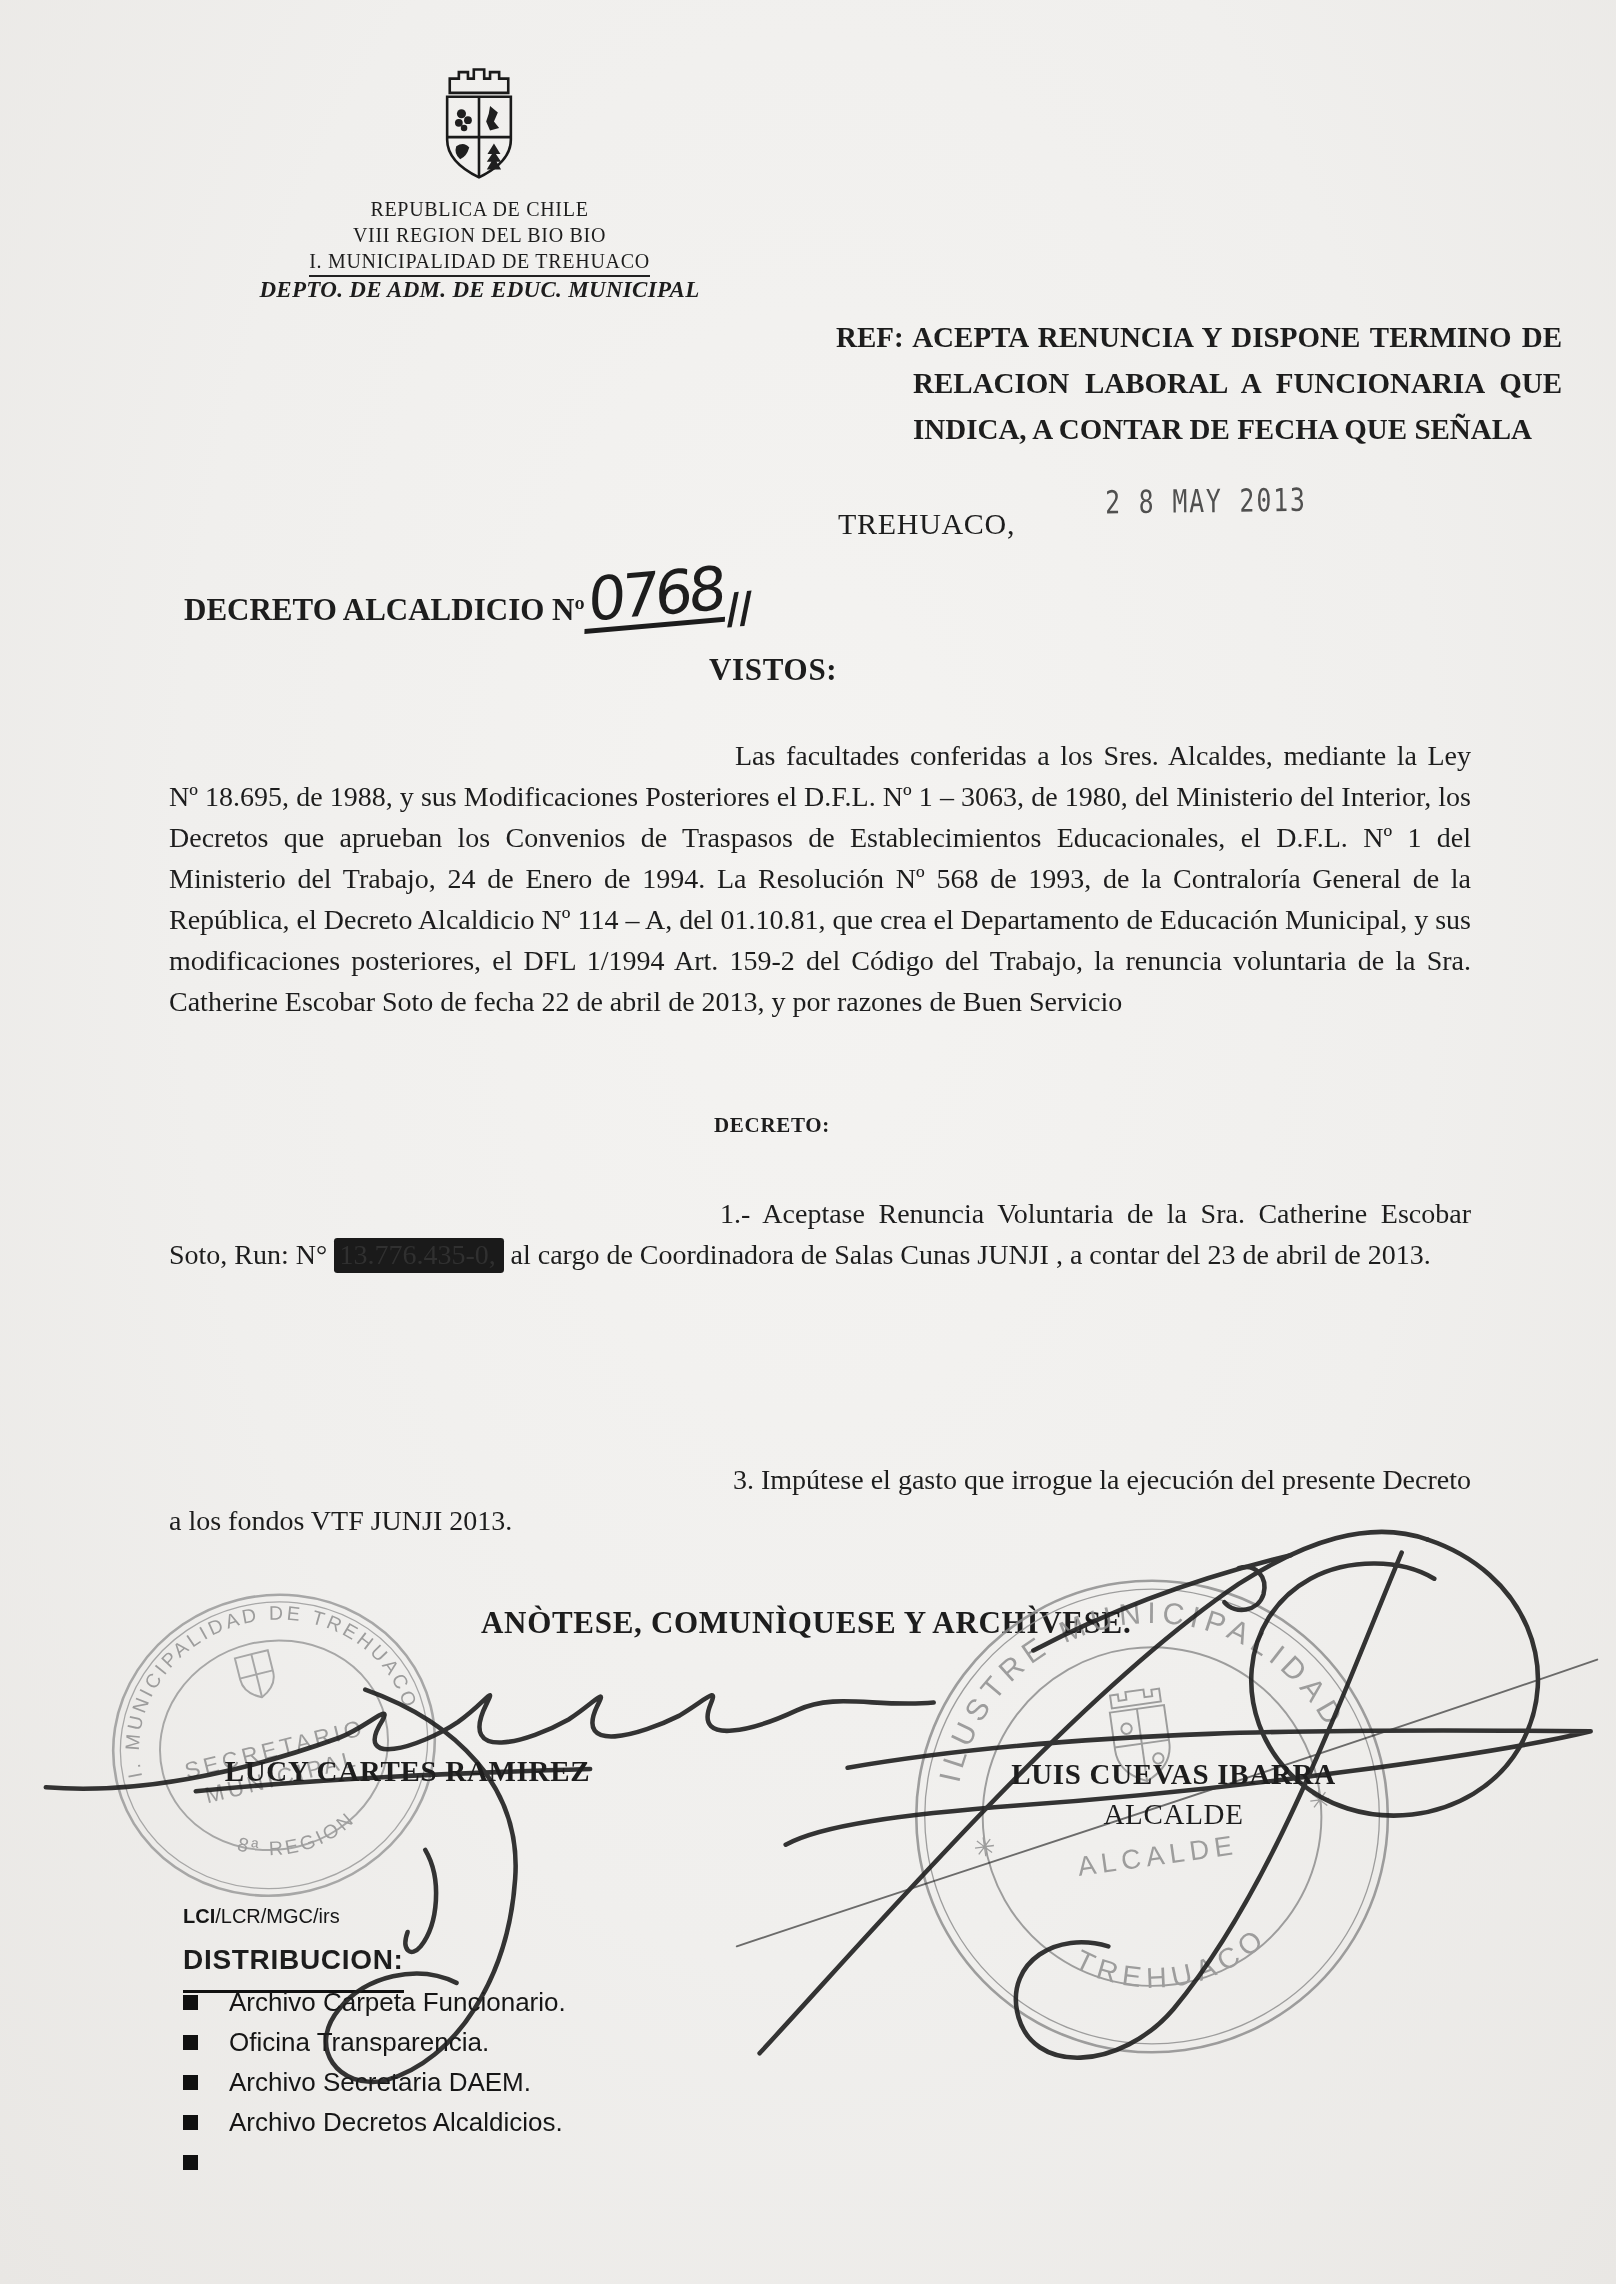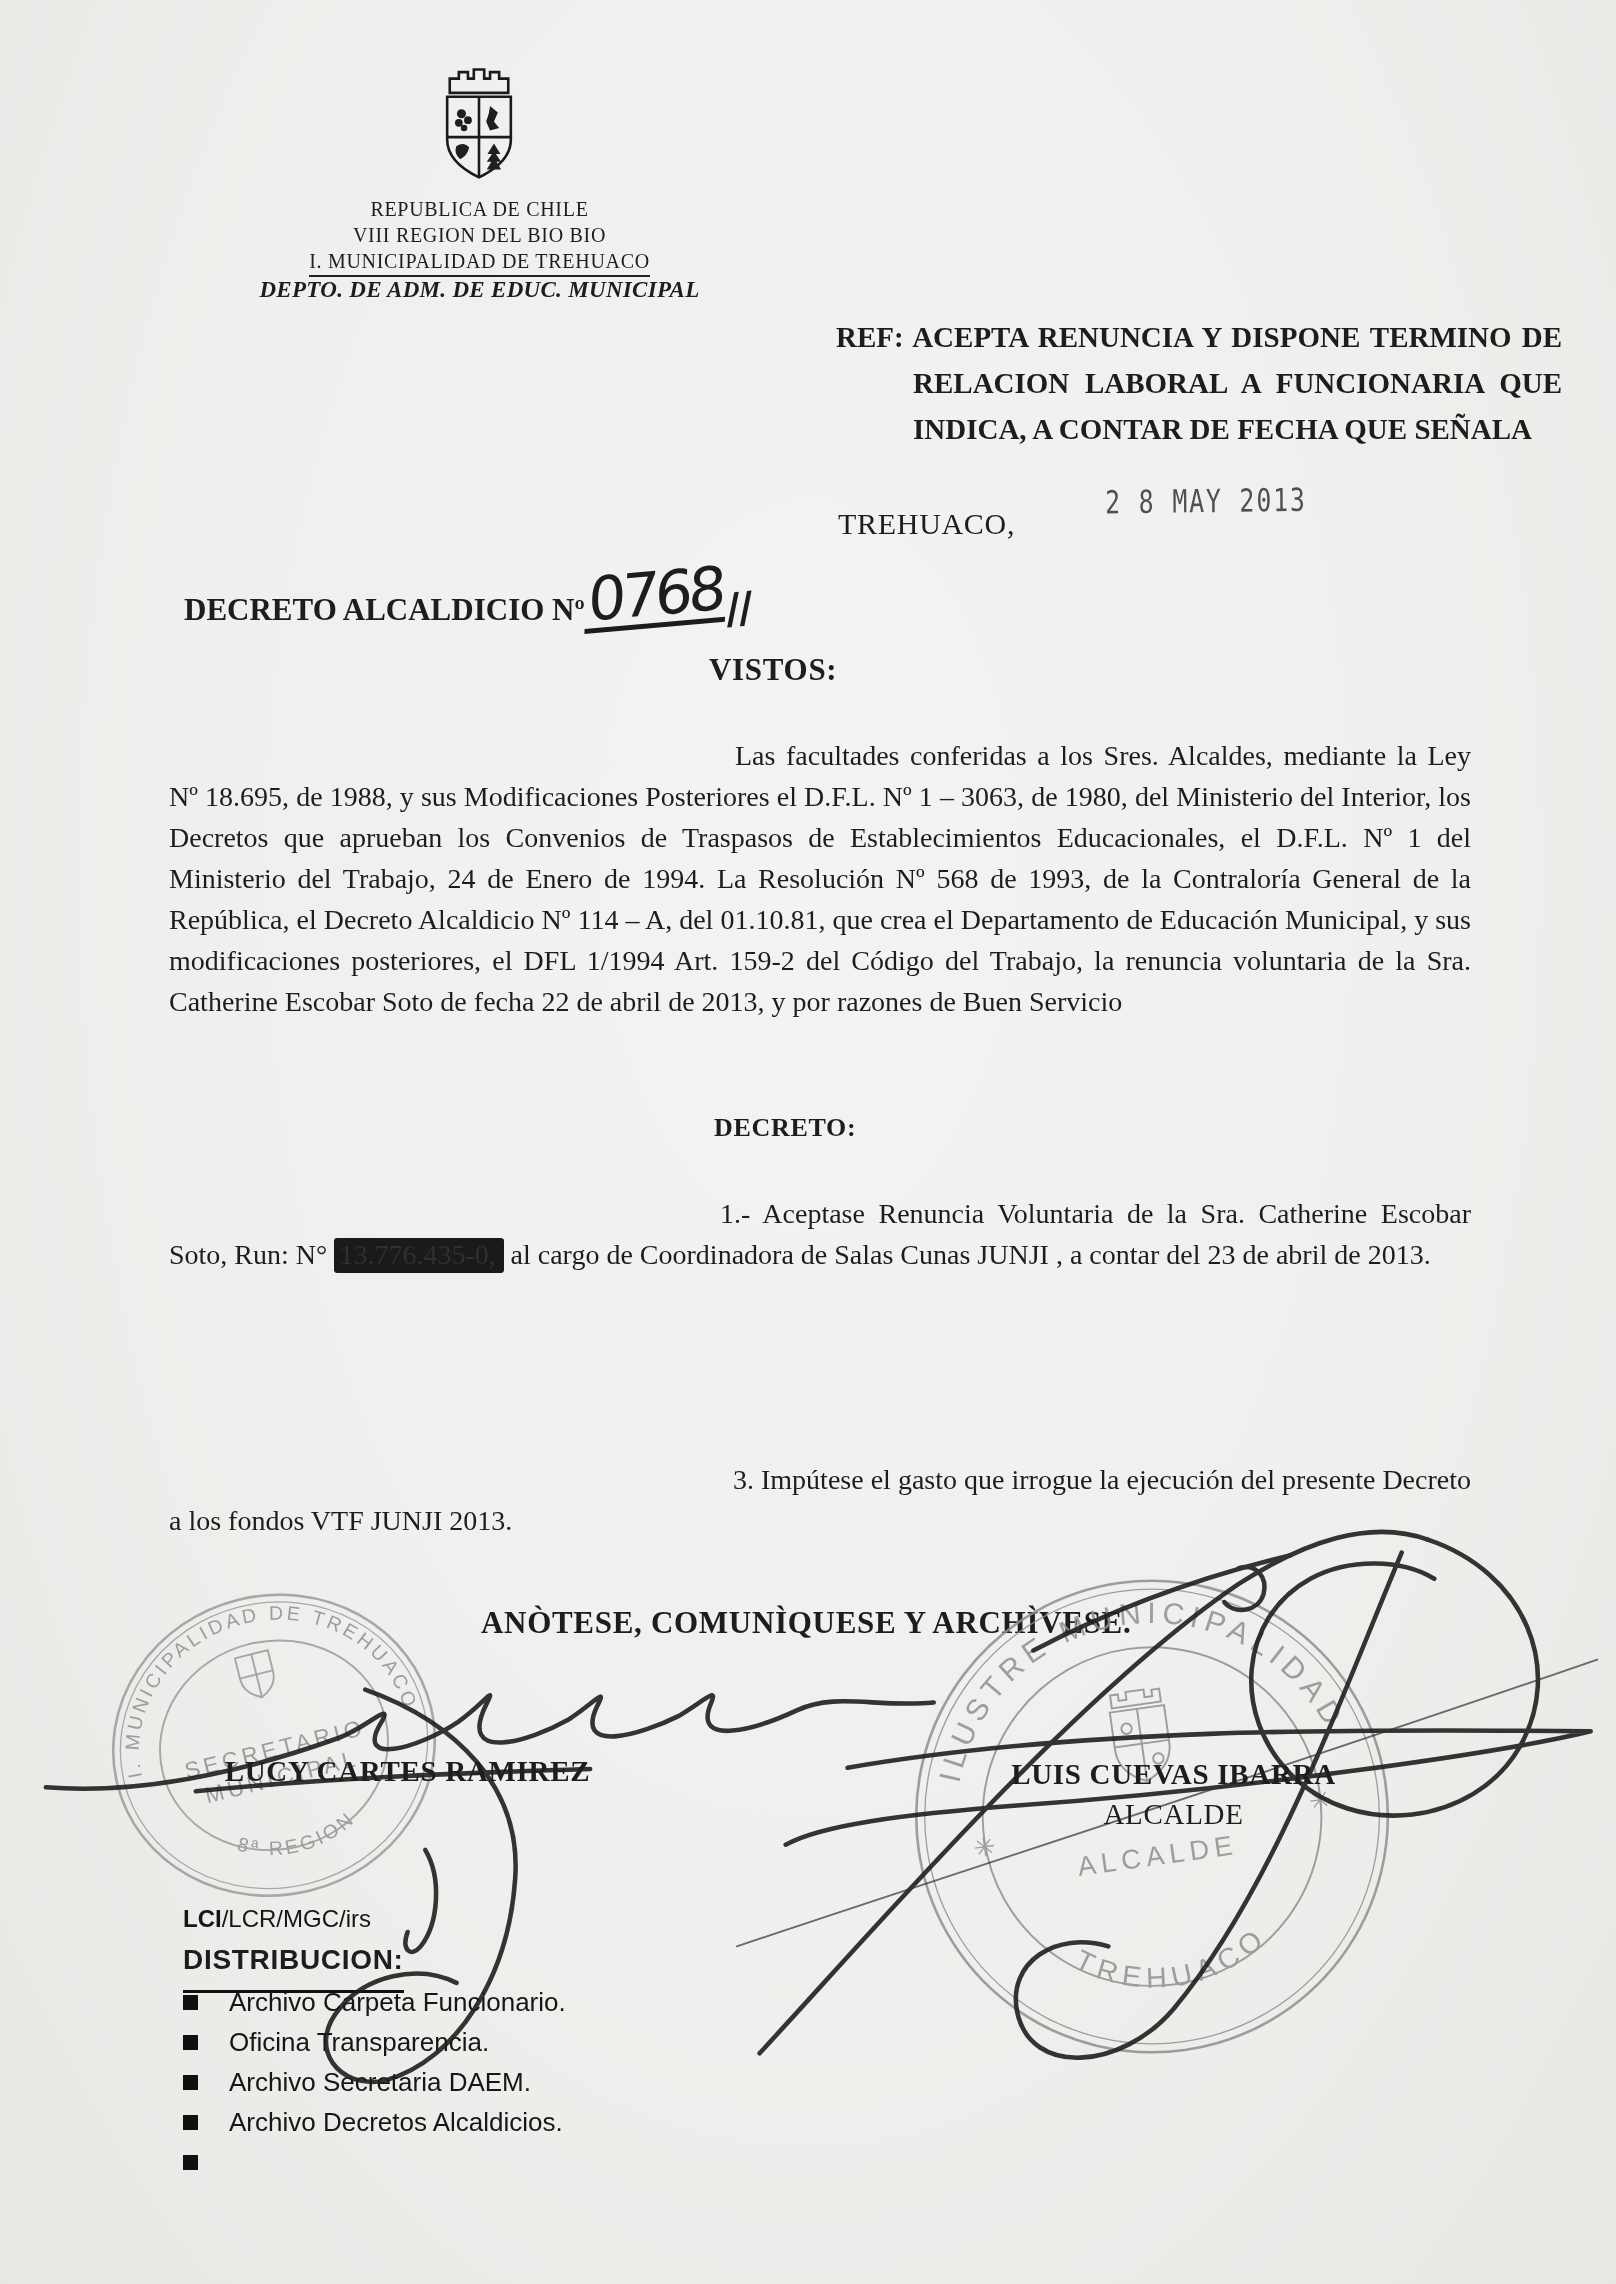--- a/index.html
+++ b/index.html
@@ -30,41 +30,41 @@
 
   
   .decline{left:184px;top:572px;font-size:31px;font-weight:bold;white-space:nowrap;}
   .handnum{display:inline-block;font-family:"DejaVu Sans",sans-serif;font-weight:400;
        font-size:60px;letter-spacing:-4.6px;transform:rotate(-5deg) skewX(-7deg) translateY(-5.2px);
        border-bottom:5.2px solid #1c1c1c;line-height:55px;padding:0 3.9px 1.3px 2.6px;}
   .handslash{display:inline-block;font-family:"DejaVu Sans",sans-serif;font-size:42px;
        transform:rotate(-6deg) translateY(2.6px);letter-spacing:-2.6px;}
 
   .h-vistos{left:709px;top:652px;font-size:31px;font-weight:bold;letter-spacing:0.7px;}
-  .h-decreto{left:714px;top:1113px;font-size:26px;font-weight:bold;letter-spacing:0.7px;}
+  .h-decreto{left:714px;top:1113px;font-size:21px;font-weight:bold;letter-spacing:0.7px;}
 
   .body-par{left:169px;width:1302px;font-size:28px;line-height:41px;text-align:justify;}
   .par-vistos{top:735px;text-indent:566px;}
   .par-item1{top:1193px;text-indent:551px;}
   .par-item2{top:1309px;text-indent:551px;}
   .par-item3{top:1459px;text-indent:564px;}
 
   .redacted{background:#1a1a1a;color:#303030;padding:0.7px 7.8px 3.3px 5.2px;border-radius:3.3px;
        box-decoration-break:clone;-webkit-box-decoration-break:clone;}
 
   .closing{left:481px;top:1605px;font-size:31px;font-weight:bold;letter-spacing:0.7px;white-space:nowrap;}
 
   .sig-block{width:469px;text-align:center;}
   .sig-left{left:173px;top:1755px;}
   .sig-right{left:939px;top:1758px;}
   .sig-name{font-size:29px;font-weight:bold;letter-spacing:0.7px;}
   .sig-title{font-size:29px;margin-top:6.5px;letter-spacing:0.7px;}
 
   .initials{left:183px;top:1905px;font-family:"Liberation Sans","DejaVu Sans",sans-serif;
-       font-size:24px;color:#161616;}
+       font-size:20px;color:#161616;}
   .initials b{font-weight:bold;}
   .dist-label{left:183px;top:1944px;font-family:"Liberation Sans","DejaVu Sans",sans-serif;
        font-size:28px;font-weight:bold;border-bottom:3.9px solid #111;display:inline-block;
        padding-bottom:14px;letter-spacing:0.7px;}
   .dist-list{left:183px;top:1982px;width:587px;}
   .dist-row{display:flex;align-items:center;height:40px;}
   .bullet{width:15px;height:15px;background:#101010;margin-right:31px;flex:0 0 auto;}
   .dist-text{font-family:"Liberation Sans","DejaVu Sans",sans-serif;font-size:26px;color:#161616;}
 
   .stamp{opacity:.85;}

